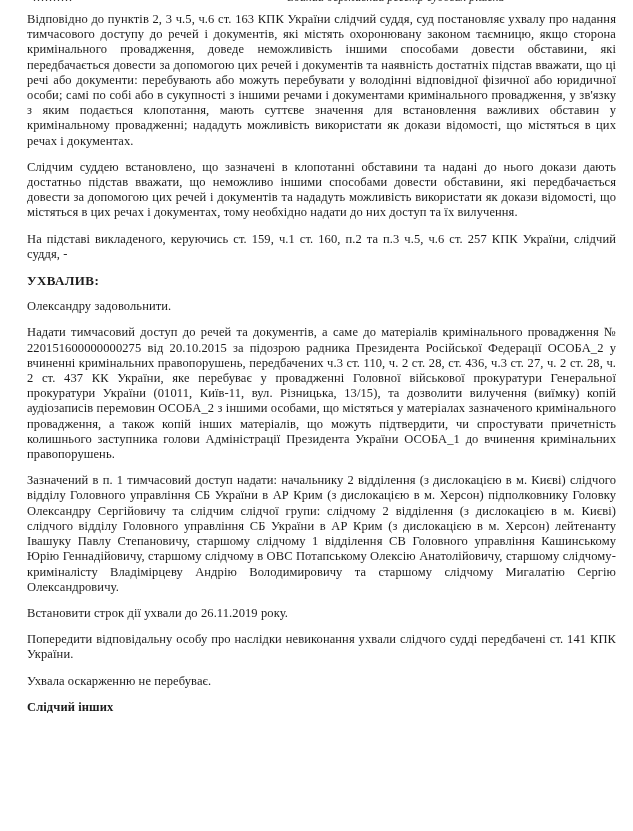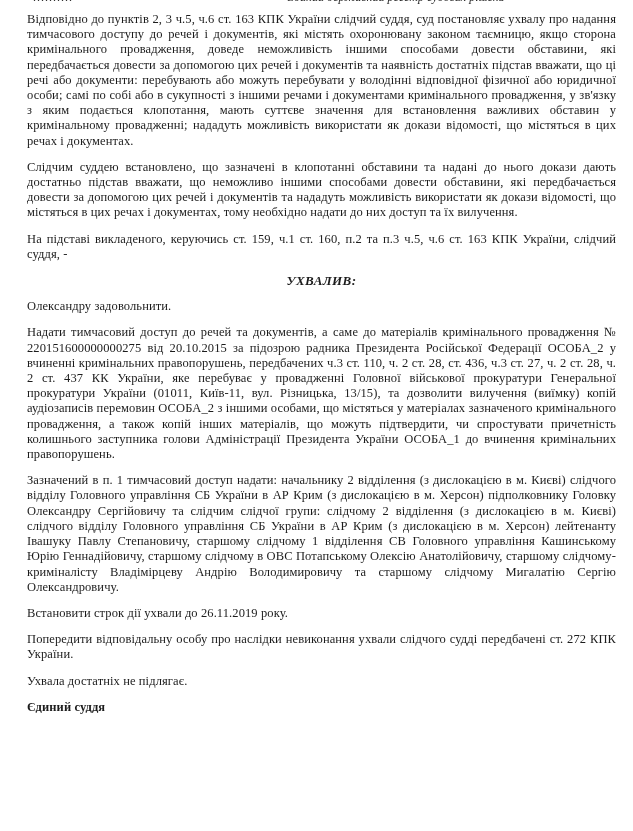--- a/index.html
+++ b/index.html
@@ -40,56 +40,54 @@
     width: 589px;
     font-size: 12.5px;
     line-height: 15.2px;
     letter-spacing: 0.1px;
     text-align: justify;
   }
   .body-text p {
     margin: 0 0 11px 0;
   }
   .heading {
-    text-align: center;
     font-weight: bold;
     letter-spacing: 0.4px;
     font-size: 13px;
-    font-style: italic;
   }
   .sig {
     font-weight: bold;
   }
 </style>
 </head>
 <body>
 
 <div class="doc">
 
   <span class="hdr-frag hdr-left">..........</span>
   <span class="hdr-frag hdr-right">Єдиний державний реєстр судових рішень</span>
 
   <div class="body-text">
 
     <p>Відповідно до пунктів 2, 3 ч.5, ч.6 ст. 163 КПК України слідчий суддя, суд постановляє ухвалу про надання тимчасового доступу до речей і документів, які містять охоронювану законом таємницю, якщо сторона кримінального провадження, доведе неможливість іншими способами довести обставини, які передбачається довести за допомогою цих речей і документів та наявність достатніх підстав вважати, що ці речі або документи: перебувають або можуть перебувати у володінні відповідної фізичної або юридичної особи; самі по собі або в сукупності з іншими речами і документами кримінального провадження, у зв'язку з яким подається клопотання, мають суттєве значення для встановлення важливих обставин у кримінальному провадженні; нададуть можливість використати як докази відомості, що містяться в цих речах і документах.</p>
 
     <p>Слідчим суддею встановлено, що зазначені в клопотанні обставини та надані до нього докази дають достатньо підстав вважати, що неможливо іншими способами довести обставини, які передбачається довести за допомогою цих речей і документів та нададуть можливість використати як докази відомості, що містяться в цих речах і документах, тому необхідно надати до них доступ та їх вилучення.</p>
 
-    <p>На підставі викладеного, керуючись ст. 159, ч.1 ст. 160, п.2 та п.3 ч.5, ч.6 ст. 163 КПК України, слідчий суддя, -</p>
+    <p>На підставі викладеного, керуючись ст. 159, ч.1 ст. 160, п.2 та п.3 ч.5, ч.6 ст. 257 КПК України, слідчий суддя, -</p>
 
     <p class="heading">УХВАЛИВ:</p>
 
     <p>Олександру задовольнити.</p>
 
     <p>Надати тимчасовий доступ до речей та документів, а саме до матеріалів кримінального провадження № 220151600000000275 від 20.10.2015 за підозрою радника Президента Російської Федерації ОСОБА_2 у вчиненні кримінальних правопорушень, передбачених ч.3 ст. 110, ч. 2 ст. 28, ст. 436, ч.3 ст. 27, ч. 2 ст. 28, ч. 2 ст. 437 КК України, яке перебуває у провадженні Головної військової прокуратури Генеральної прокуратури України (01011, Київ-11, вул. Різницька, 13/15), та дозволити вилучення (виїмку) копій аудіозаписів перемовин ОСОБА_2 з іншими особами, що містяться у матеріалах зазначеного кримінального провадження, а також копій інших матеріалів, що можуть підтвердити, чи спростувати причетність колишнього заступника голови Адміністрації Президента України ОСОБА_1 до вчинення кримінальних правопорушень.</p>
 
     <p>Зазначений в п. 1 тимчасовий доступ надати: начальнику 2 відділення (з дислокацією в м. Києві) слідчого відділу Головного управління СБ України в АР Крим (з дислокацією в м. Херсон) підполковнику Головку Олександру Сергійовичу та слідчим слідчої групи: слідчому 2 відділення (з дислокацією в м. Києві) слідчого відділу Головного управління СБ України в АР Крим (з дислокацією в м. Херсон) лейтенанту Івашуку Павлу Степановичу, старшому слідчому 1 відділення СВ Головного управління Кашинському Юрію Геннадійовичу, старшому слідчому в ОВС Потапському Олексію Анатолійовичу, старшому слідчому-криміналісту Владімірцеву Андрію Володимировичу та старшому слідчому Мигалатію Сергію Олександровичу.</p>
 
     <p>Встановити строк дії ухвали до 26.11.2019 року.</p>
 
-    <p>Попередити відповідальну особу про наслідки невиконання ухвали слідчого судді передбачені ст. 272 КПК України.</p>
+    <p>Попередити відповідальну особу про наслідки невиконання ухвали слідчого судді передбачені ст. 141 КПК України.</p>
 
-    <p>Ухвала достатніх не підлягає.</p>
+    <p>Ухвала оскарженню не перебуває.</p>
 
-    <p class="sig">Єдиний суддя</p>
+    <p class="sig">Слідчий інших</p>
 
   </div>
 </div>
 
 </body></html>

